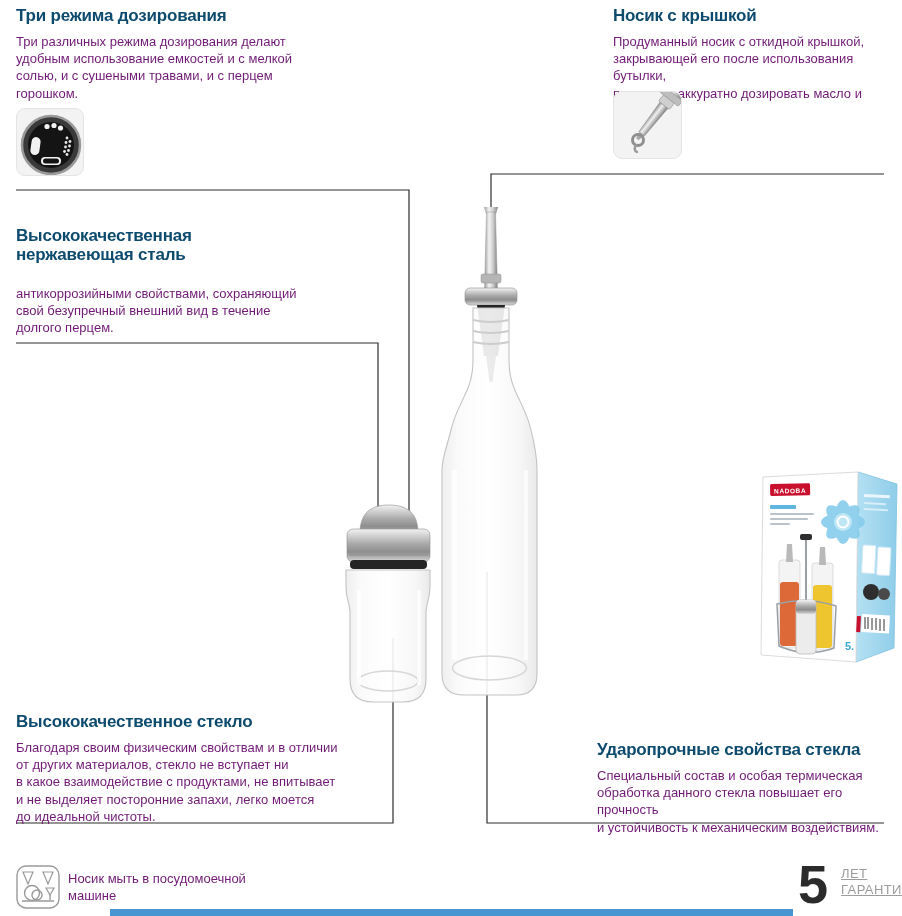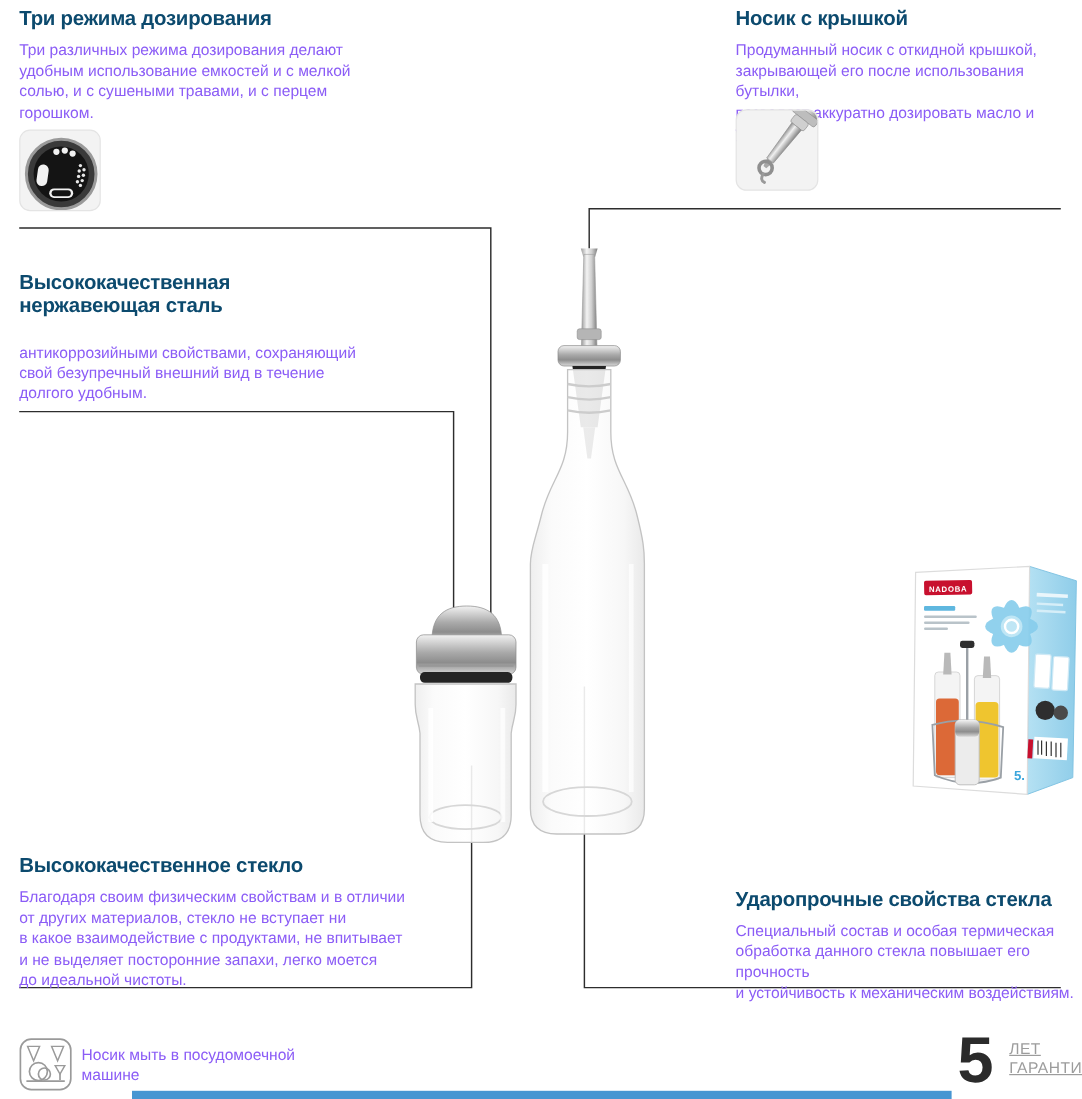--- a/index.html
+++ b/index.html
@@ -7,21 +7,21 @@
   .stage {
     position:relative; width:902px; height:916px; background:#fff;
     font-family:"Liberation Sans", sans-serif; overflow:hidden;
   }
   .artwork { position:absolute; left:0; top:0; z-index:0; }
   .block { position:absolute; z-index:2; }
   .block h2 {
     font-size:17px; font-weight:700; color:#0c4a6e; letter-spacing:-0.2px;
     line-height:19px; margin-bottom:8px;
   }
-  .body-line { font-size:13px; color:#8b5cf6; line-height:17.2px; }
+  .body-line { font-size:13px; color:#701a75; line-height:17.2px; }
   .icon-card {
     position:absolute; z-index:2; background:#f3f3f3; border:1px solid #e4e4e4;
     border-radius:9px; overflow:hidden;
   }
   .footer-text { position:absolute; z-index:2; }
   .warranty-num {
     position:absolute; z-index:2; font-size:54px; font-weight:700;
     color:#2b2b2b; line-height:50px; letter-spacing:-2px;
   }
   .warranty-label { position:absolute; z-index:2; font-size:13px; color:#9c9c9c; letter-spacing:0.4px;text-decoration:underline; }
@@ -216,33 +216,33 @@
     </svg>
   </div>
 
   <div class="block" style="left:16px; top:226px; width:320px">
     <h2 style="margin-bottom:21px">
       <span style="display:block">Высококачественная</span>
       <span style="display:block">нержавеющая сталь</span>
     </h2>
     <div class="body-line">антикоррозийными свойствами, сохраняющий</div>
     <div class="body-line">свой безупречный внешний вид в течение</div>
-    <div class="body-line">долгого удобным.</div>
+    <div class="body-line">долгого перцем.</div>
   </div>
 
   <div class="block" style="left:16px; top:712px; width:340px">
     <h2>Высококачественное стекло</h2>
     <div class="body-line">Благодаря своим физическим свойствам и в отличии</div>
     <div class="body-line">от других материалов, стекло не вступает ни</div>
     <div class="body-line">в какое взаимодействие с продуктами, не впитывает</div>
     <div class="body-line">и не выделяет посторонние запахи, легко моется</div>
     <div class="body-line">до идеальной чистоты.</div>
   </div>
 
-  <div class="block" style="left:613px; top:740px; width:285px">
+  <div class="block" style="left:597px; top:740px; width:285px">
     <h2>Ударопрочные свойства стекла</h2>
     <div class="body-line">Специальный состав и особая термическая</div>
     <div class="body-line">обработка данного стекла повышает его прочность</div>
     <div class="body-line">и устойчивость к механическим воздействиям.</div>
   </div>
 
   <div class="icon-card" style="left:15px; top:864px; width:46px; height:46px; background:#fff; border:none">
     <svg width="46" height="46" viewBox="0 0 46 46" fill="none" stroke="#9a9a9a" stroke-width="1.4">
       <rect x="2" y="2" width="42" height="42" rx="9"></rect>
       <polygon points="8,8 18,8 13,20" stroke-width="1.2"></polygon>

